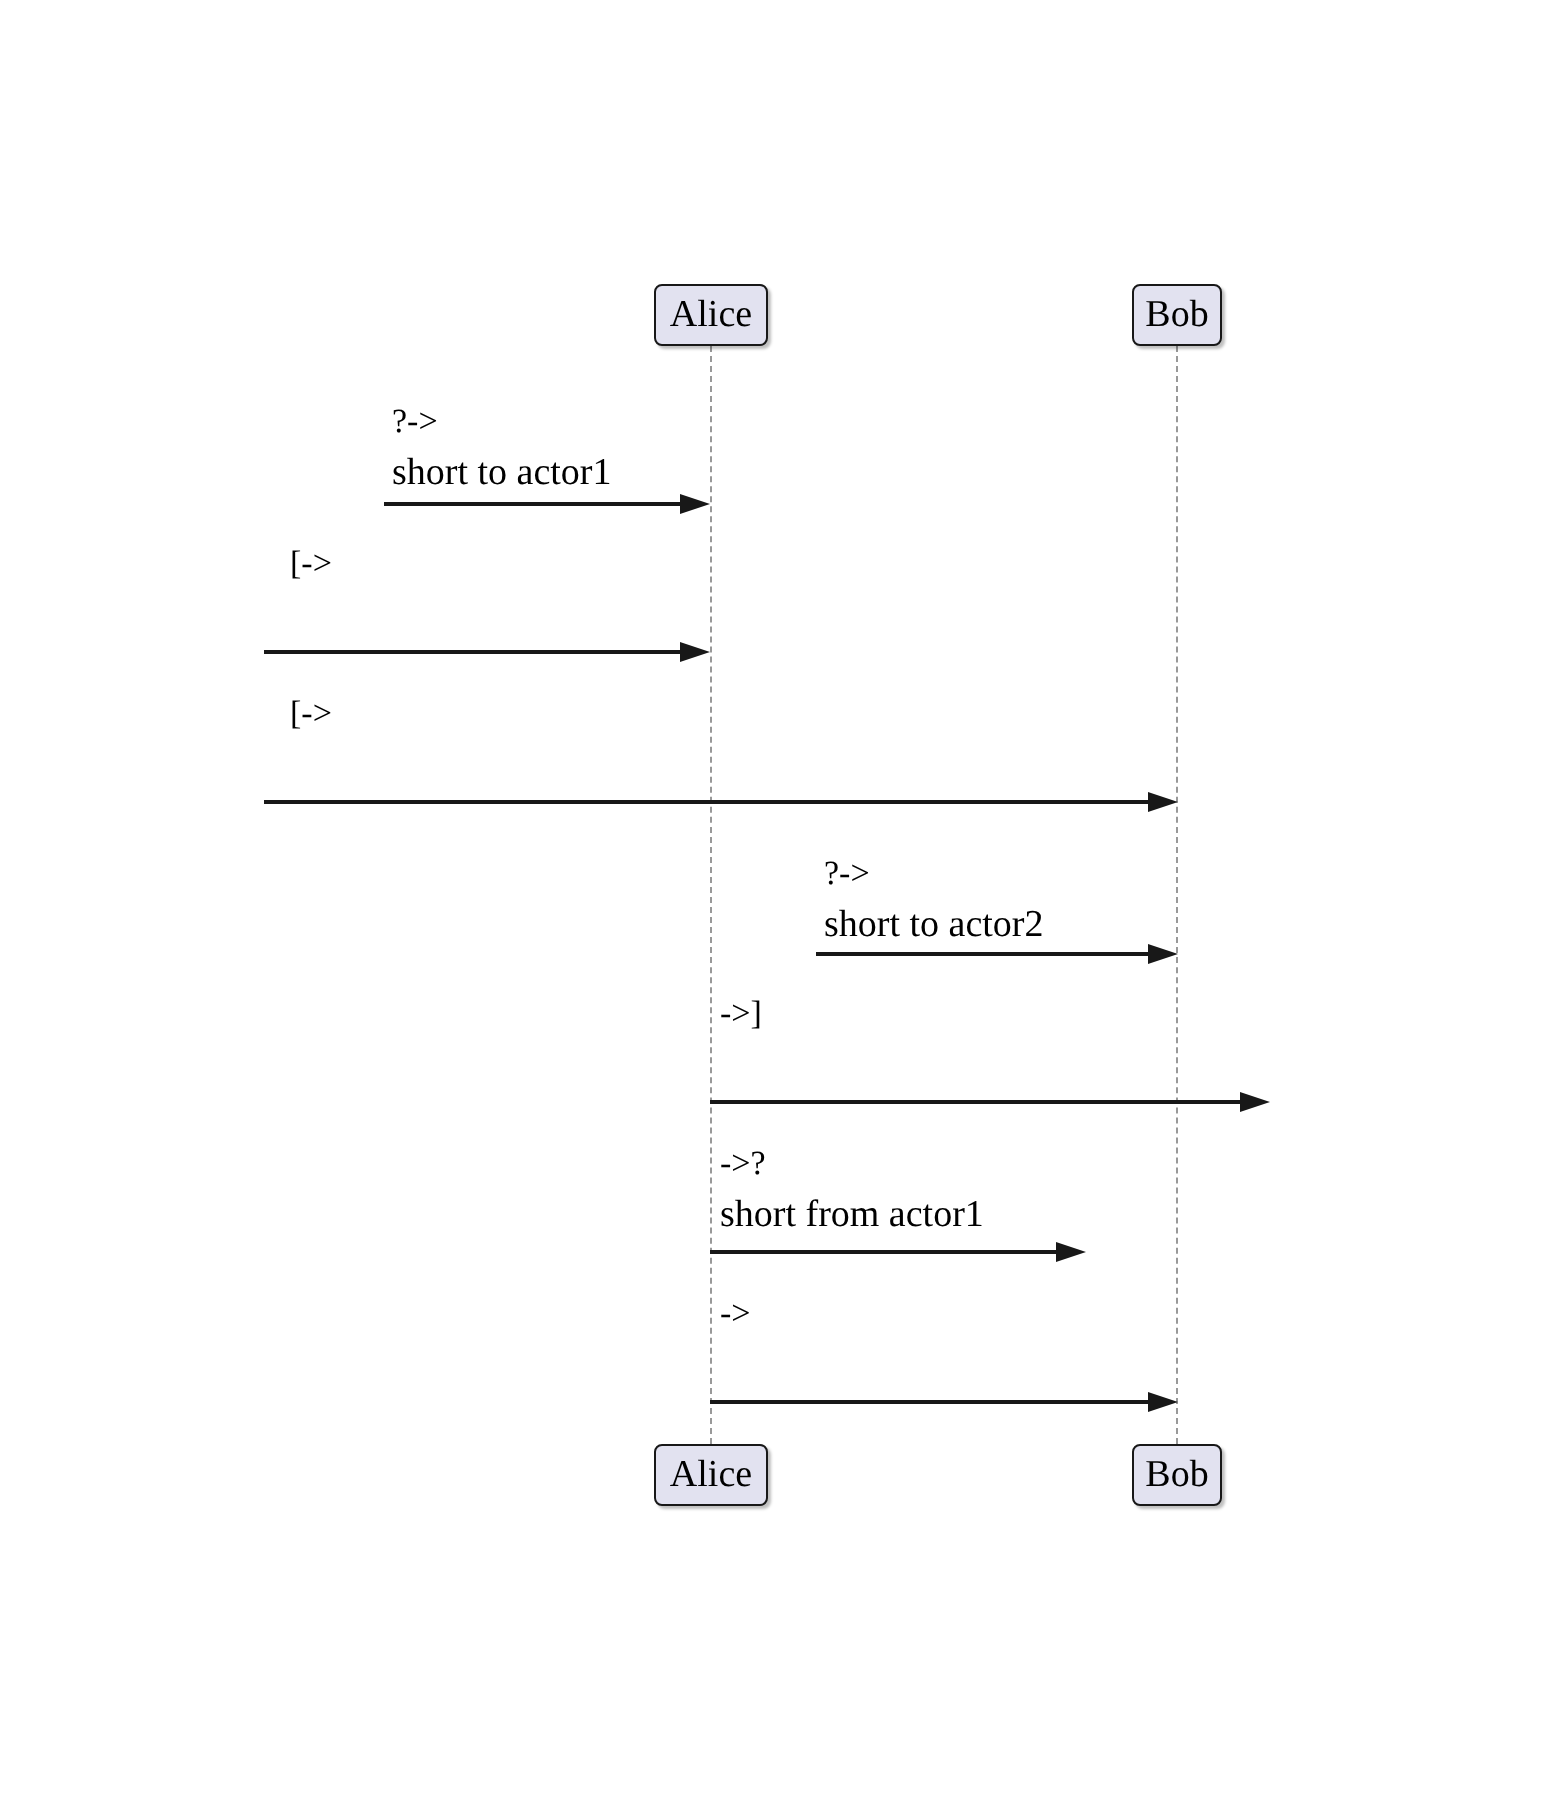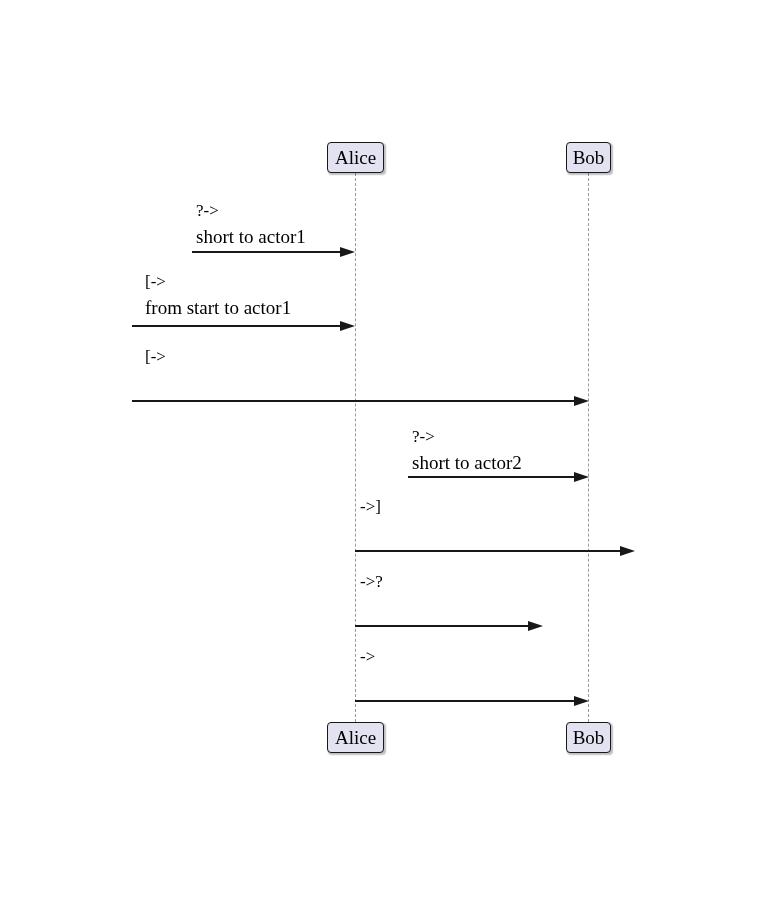--- a/index.html
+++ b/index.html
@@ -70,21 +70,20 @@
 
   <div class="msg" style="left:192px;top:201px;width:163px;--ly:50px;--indent:4px">
     <div class="m-notation">?-&gt;</div>
     <div class="m-label"><span class="seg"></span><span class="seg bold">short</span><span class="seg"> to actor1</span></div>
     <div class="m-line"></div>
     <div class="m-head"></div>
   </div>
 
   <div class="msg" style="left:132px;top:272px;width:223px;--ly:53px;--indent:13px">
     <div class="m-notation">[-&gt;</div>
-    <div class="m-label"><span class="seg"></span><span class="seg bold">from start</span><span class="seg"> to actor1</span></div>
     <div class="m-line"></div>
     <div class="m-head"></div>
   </div>
 
   <div class="msg" style="left:132px;top:347px;width:457px;--ly:53px;--indent:13px">
     <div class="m-notation">[-&gt;</div>
     <div class="m-line"></div>
     <div class="m-head"></div>
   </div>
 
@@ -96,20 +95,21 @@
   </div>
 
   <div class="msg" style="left:355px;top:497px;width:280px;--ly:53px;--indent:5px">
     <div class="m-notation">-&gt;]</div>
     <div class="m-line"></div>
     <div class="m-head"></div>
   </div>
 
   <div class="msg" style="left:355px;top:572px;width:188px;--ly:53px;--indent:5px">
     <div class="m-notation">-&gt;?</div>
+    <div class="m-label"><span class="seg"></span><span class="seg bold">short</span><span class="seg"> from actor1</span></div>
     <div class="m-line"></div>
     <div class="m-head"></div>
   </div>
 
   <div class="msg" style="left:355px;top:647px;width:234px;--ly:53px;--indent:5px">
     <div class="m-notation">-&gt;</div>
     <div class="m-line"></div>
     <div class="m-head"></div>
   </div>
 

